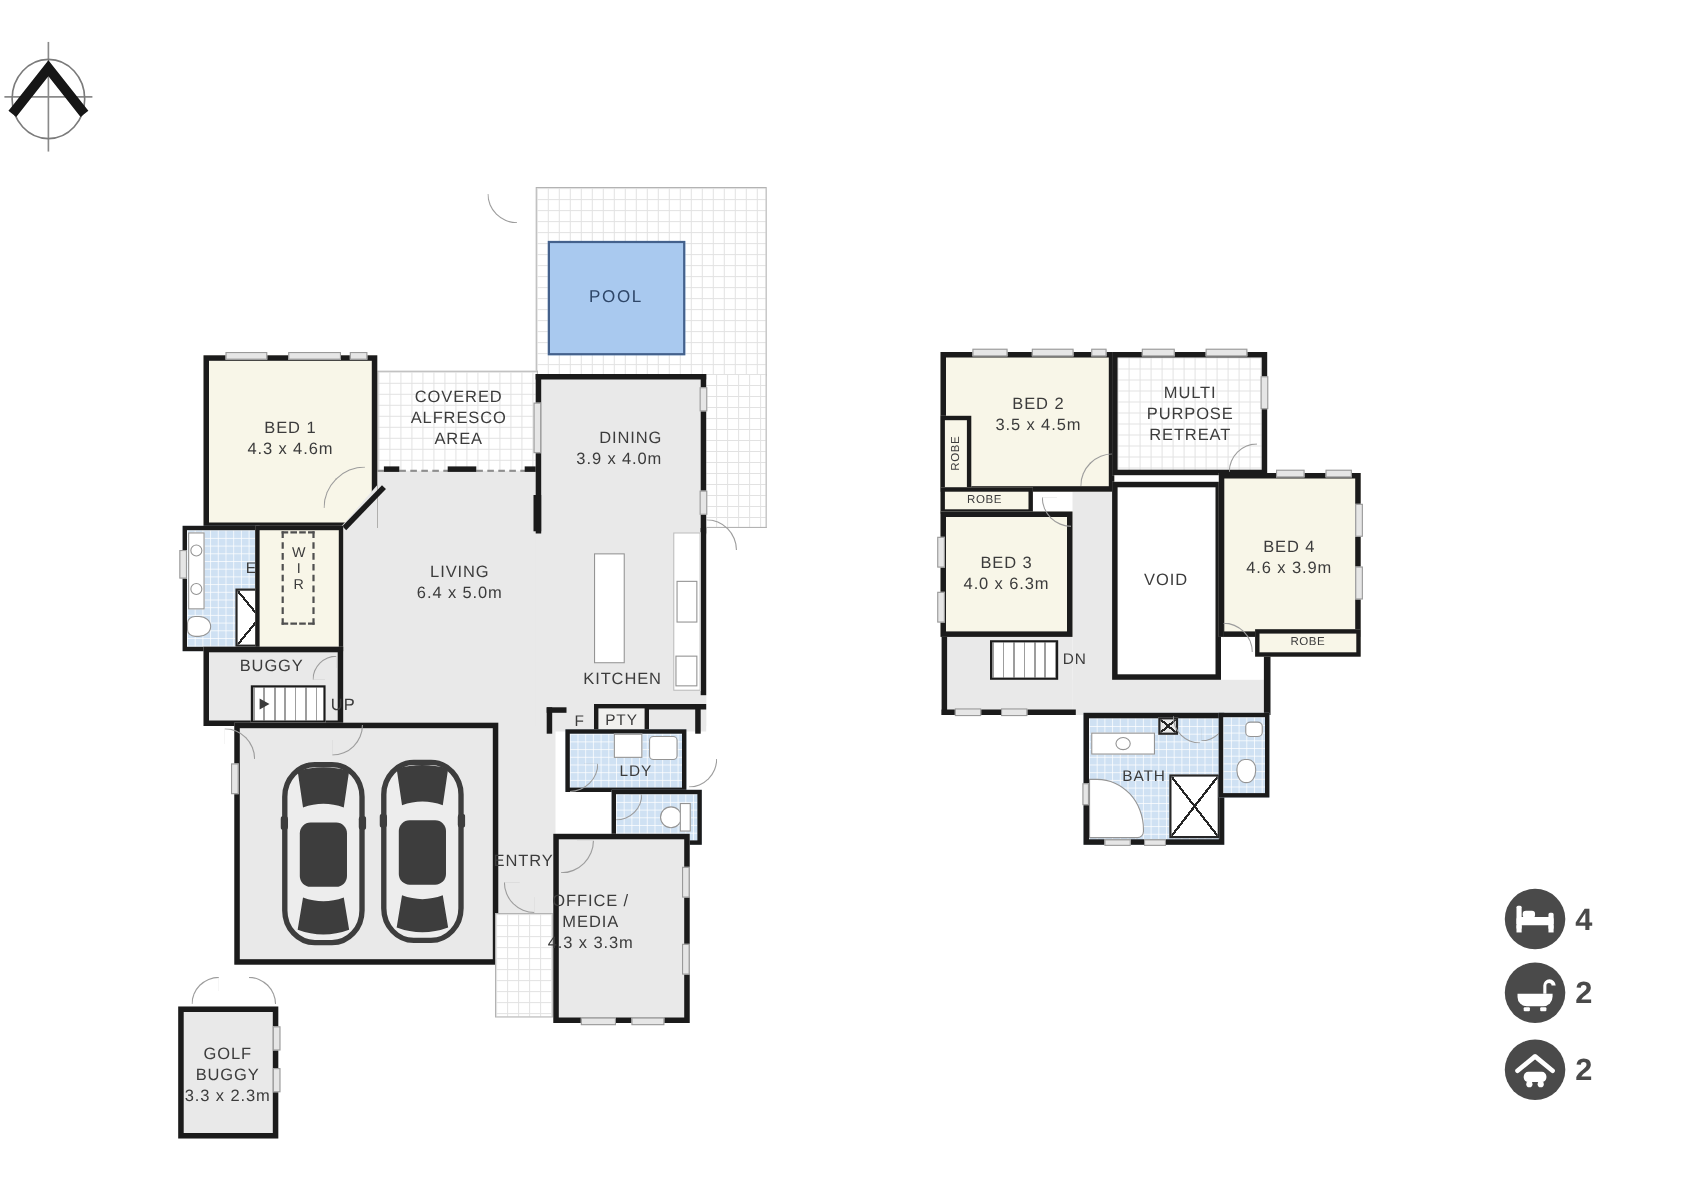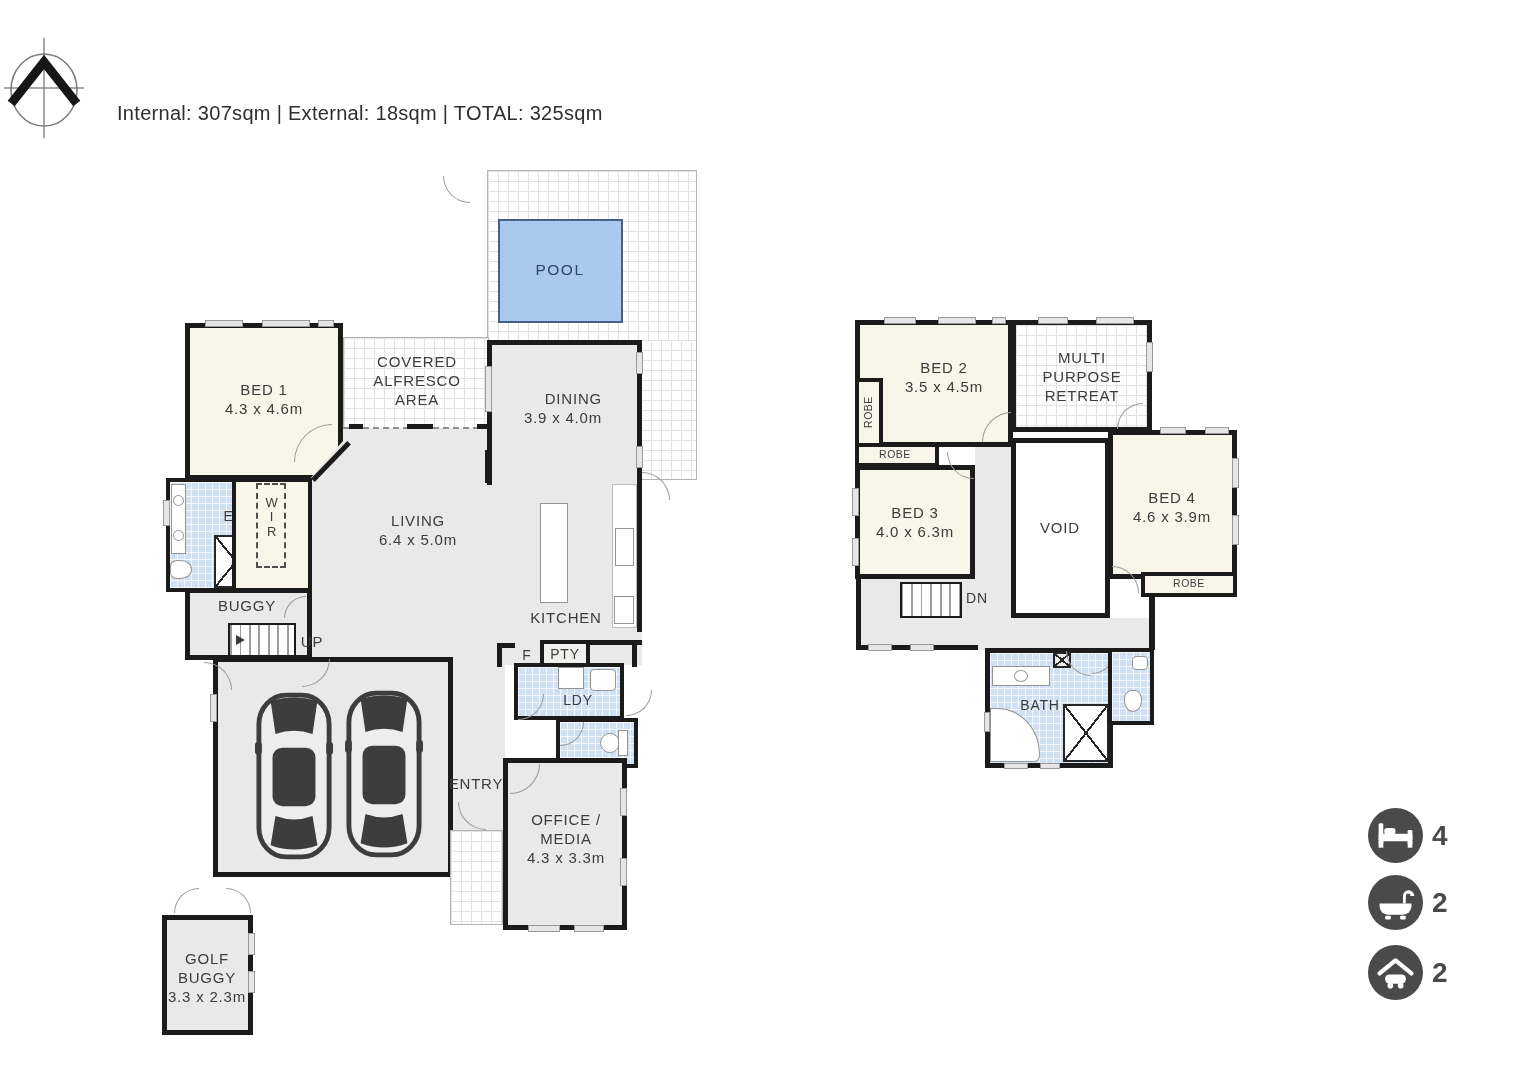--- a/index.html
+++ b/index.html
@@ -55,21 +55,20 @@
 <body>
 
 <div id="stage">
 
   <svg class="abs" style="left:2px;top:38px;" width="84" height="100" viewBox="0 0 84 100">
     <line x1="42" y1="0" x2="42" y2="100" stroke="#8a8a8a" stroke-width="1.5"></line>
     <line x1="2" y1="50" x2="82" y2="50" stroke="#8a8a8a" stroke-width="1.5"></line>
     <ellipse cx="42" cy="52" rx="33" ry="36" fill="none" stroke="#7b7b7b" stroke-width="1.5"></ellipse>
     <path d="M12,62 L42,24 L72,62" fill="none" stroke="#161616" stroke-width="9" stroke-linecap="square"></path>
   </svg>
-  <div id="subtitle">Internal: 307sqm   |   External: 18sqm   |   TOTAL: 325sqm</div>
 
   <div>
 
     <div class="abs tile" style="left:487px;top:170px;width:210px;height:172px;"></div>
     <div class="abs tile" style="left:640px;top:340px;width:57px;height:140px;border-top:none;"></div>
     <div class="abs" style="left:498px;top:219px;width:125px;height:104px;background:#a9c9ef;border:2px solid #44618c;box-sizing:border-box;"></div>
     <div class="rlabel pool-label" style="left:560px;top:270px;">POOL</div>
 
     <div class="abs tile" style="left:343px;top:337px;width:146px;height:92px;border:1px solid #b3b3b3;border-bottom:2px dashed #8f8f8f;"></div>
     <div class="rlabel" style="left:417px;top:381px;">COVERED
@@ -167,21 +166,21 @@
     <div class="fx" style="left:600px;top:733px;width:20px;height:20px;border-radius:50%;"></div>
     <div class="fx" style="left:618px;top:730px;width:10px;height:26px;"></div>
     <div class="arc arc-br" style="left:560px;top:722px;width:24px;height:24px;"></div>
 
     <div class="rlabel" style="left:476px;top:784px;">ENTRY</div>
     <div class="arc arc-bl" style="left:458px;top:802px;width:28px;height:28px;"></div>
     <div class="abs tile" style="left:450px;top:830px;width:53px;height:95px;"></div>
 
     <div class="room gray" style="left:503px;top:758px;width:124px;height:172px;"></div>
     <div class="arc arc-br" style="left:510px;top:764px;width:30px;height:30px;"></div>
-    <div class="rlabel" style="left:566px;top:839px;">OFFICE /
+    <div class="rlabel" style="left:537px;top:839px;">OFFICE /
 MEDIA
 4.3 x 3.3m</div>
 
     <div class="room gray" style="left:162px;top:915px;width:91px;height:120px;"></div>
     <div class="rlabel" style="left:207px;top:978px;">GOLF
 BUGGY
 3.3 x 2.3m</div>
     <div class="arc arc-tl" style="left:174px;top:888px;width:25px;height:25px;"></div>
     <div class="arc arc-tr" style="left:226px;top:888px;width:25px;height:25px;"></div>
 

